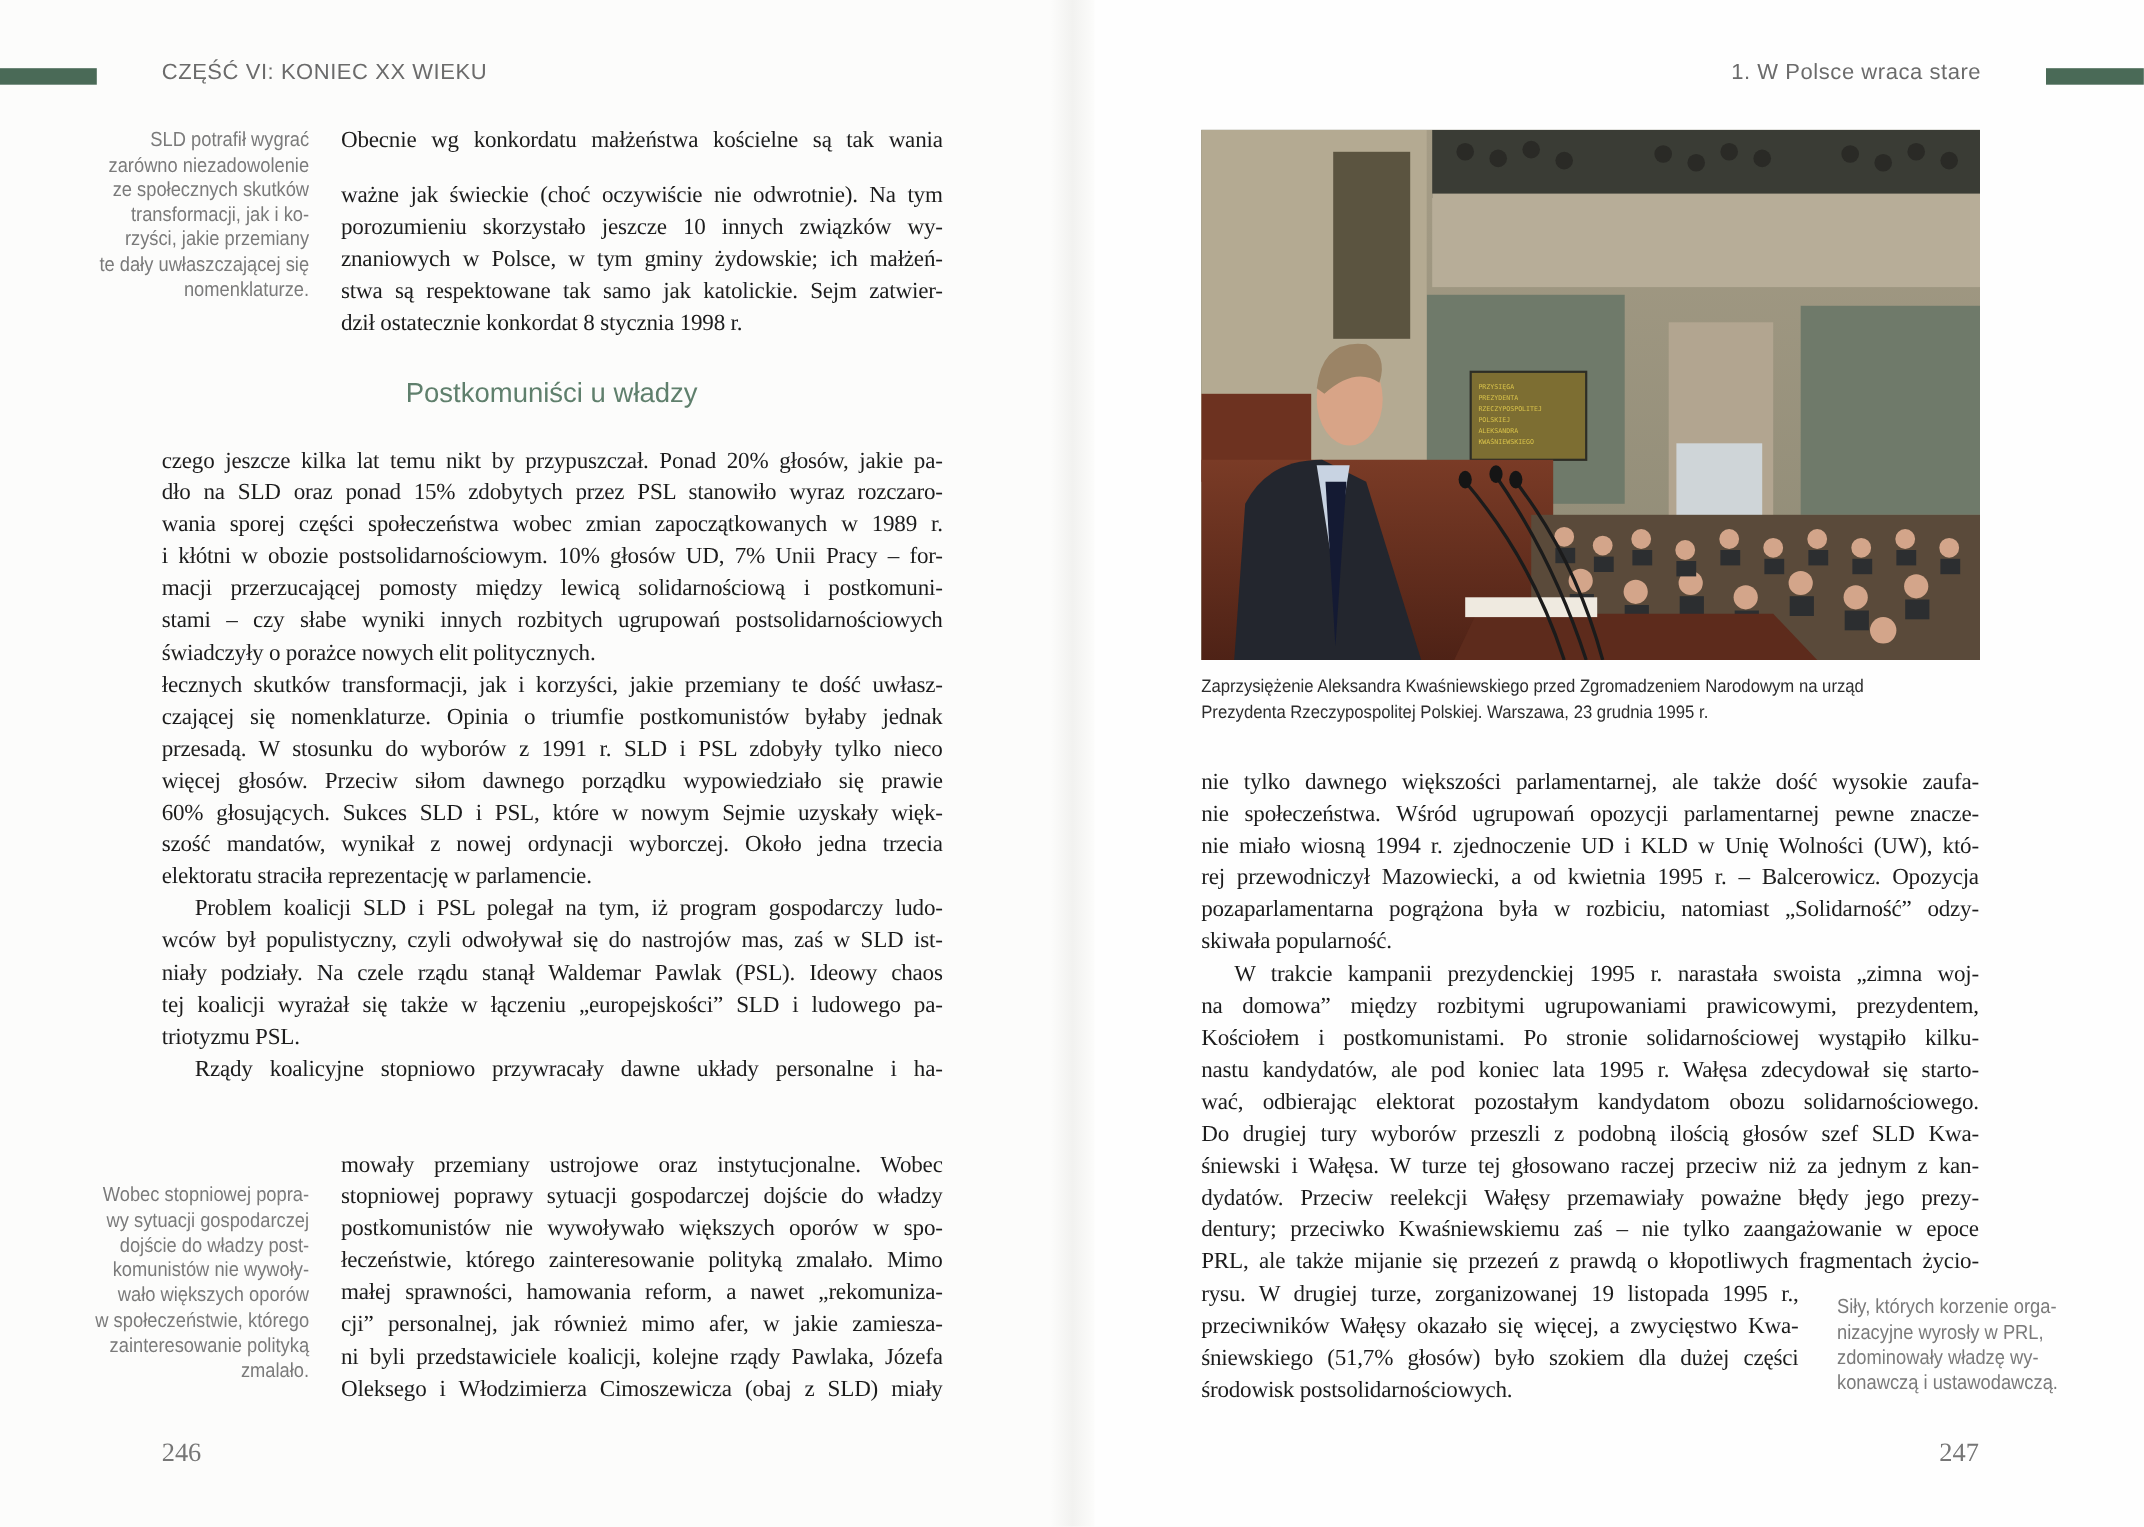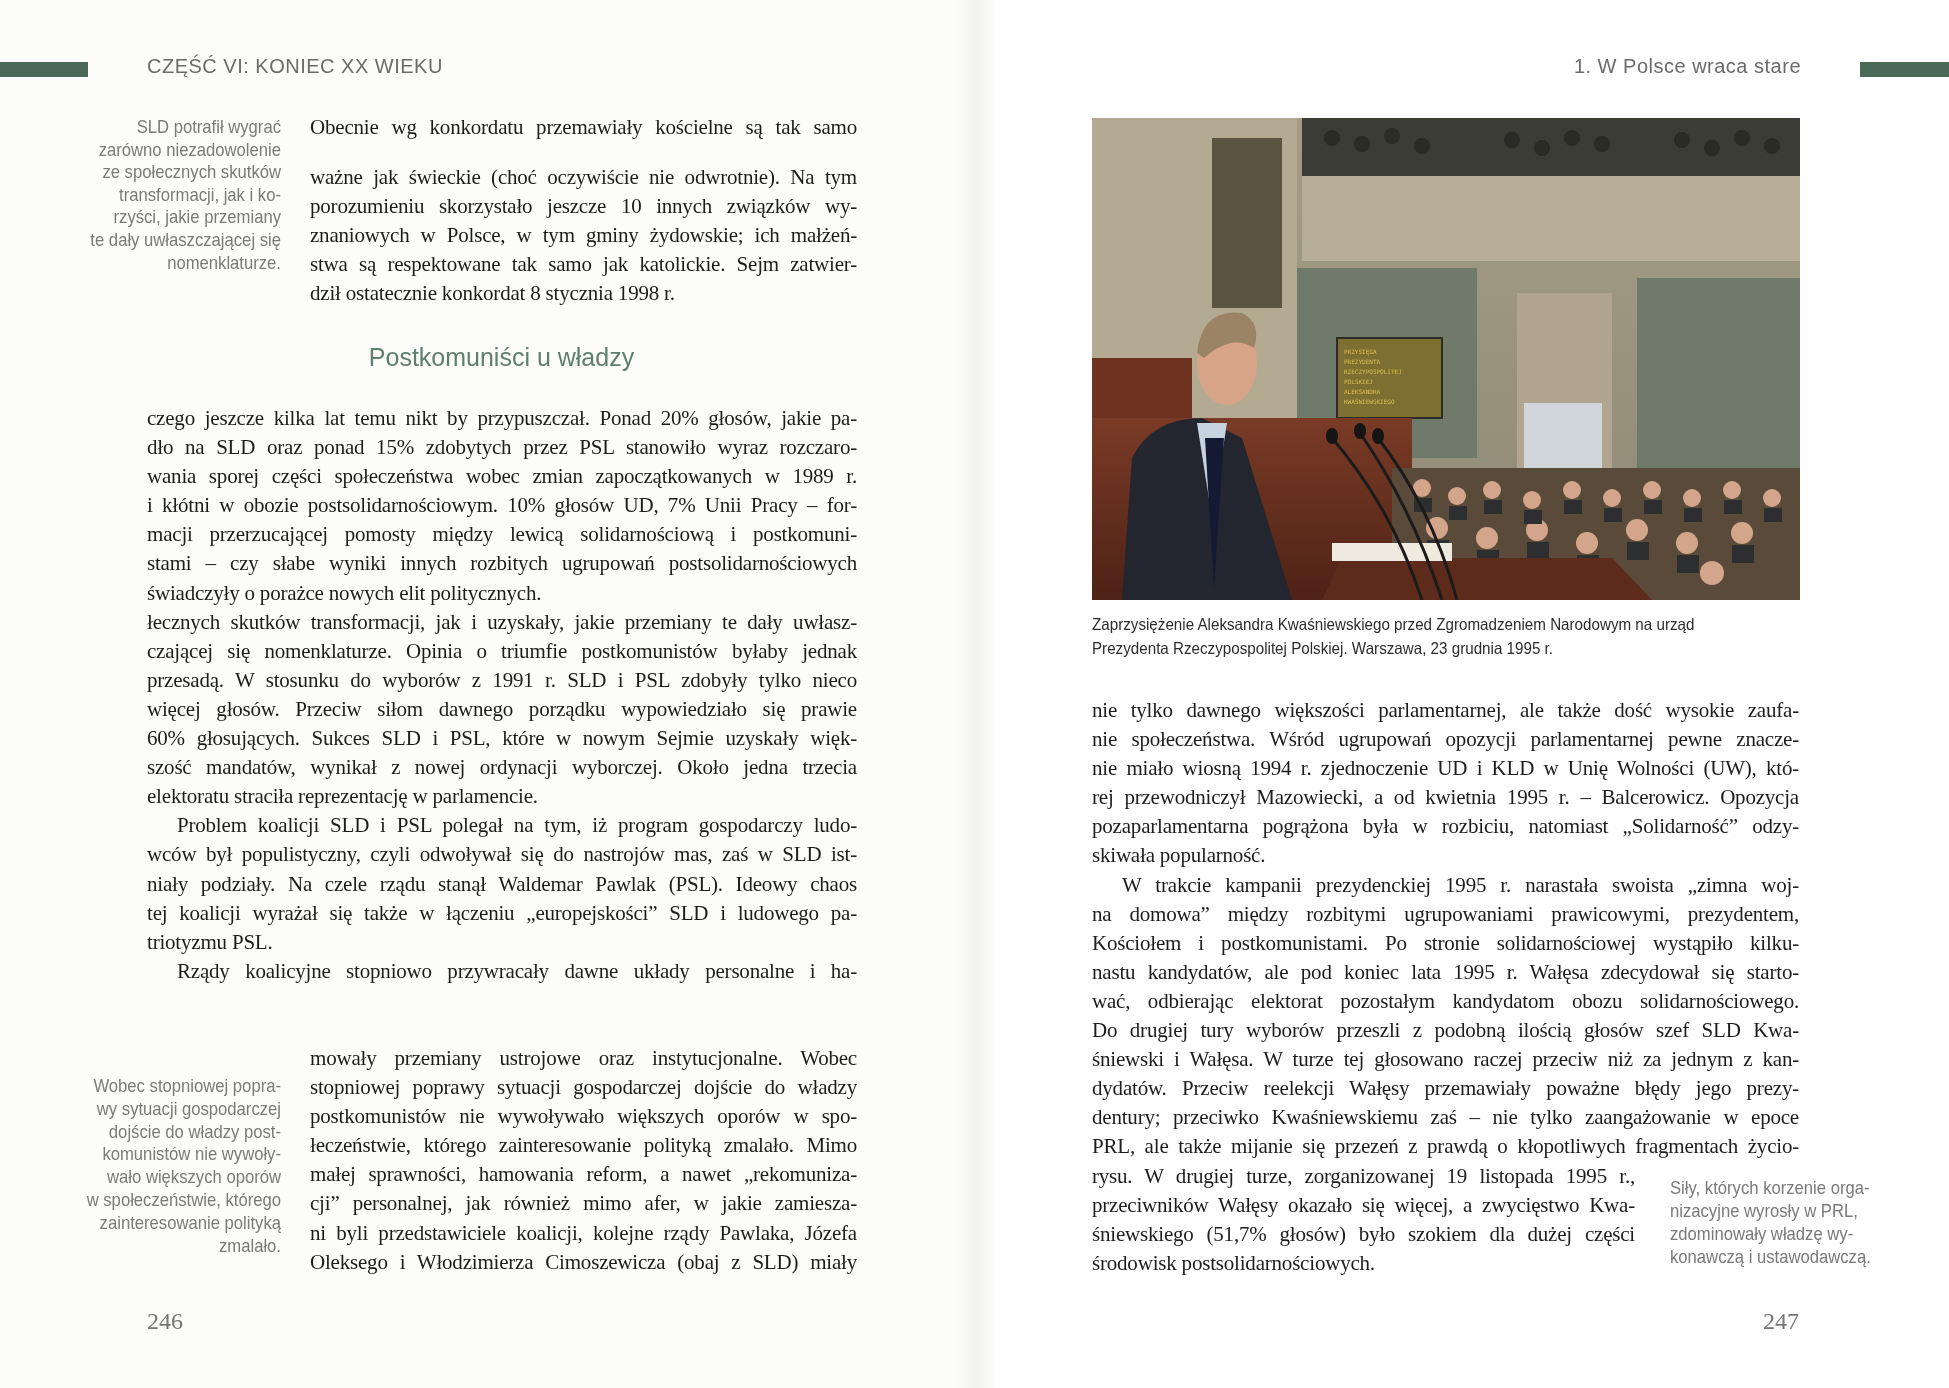--- a/index.html
+++ b/index.html
@@ -78,42 +78,42 @@
   <span class="mline" style="display:block">SLD potrafił wygrać</span>
   <span class="mline" style="display:block">zarówno niezadowolenie</span>
   <span class="mline" style="display:block">ze społecznych skutków</span>
   <span class="mline" style="display:block">transformacji, jak i ko-</span>
   <span class="mline" style="display:block">rzyści, jakie przemiany</span>
   <span class="mline" style="display:block">te dały uwłaszczającej się</span>
   <span class="mline" style="display:block">nomenklaturze.</span>
 </div>
 
 <div class="body-text" style="left:310px; top:113px; width:547px;">
-  <span class="line" style="white-space: normal; overflow: hidden; height: 29.1px;">Obecnie wg konkordatu przemawiały kościelne są tak samo</span>
+  <span class="line" style="white-space: normal; overflow: hidden; height: 29.1px;">Obecnie wg konkordatu małżeństwa kościelne są tak wania</span>
   <span class="line" style="white-space: normal; overflow: hidden; height: 29.1px; margin-top: 21px;">ważne jak świeckie (choć oczywiście nie odwrotnie). Na tym</span>
   <span class="line" style="white-space: normal; overflow: hidden; height: 29.1px;">porozumieniu skorzystało jeszcze 10 innych związków wy-</span>
   <span class="line" style="white-space: normal; overflow: hidden; height: 29.1px;">znaniowych w Polsce, w tym gminy żydowskie; ich małżeń-</span>
   <span class="line" style="white-space: normal; overflow: hidden; height: 29.1px;">stwa są respektowane tak samo jak katolickie. Sejm zatwier-</span>
   <span class="line last">dził ostatecznie konkordat 8 stycznia 1998 r.</span>
 </div>
 
 <div class="section-title">Postkomuniści u władzy</div>
 
 <div class="body-text" style="left:147px; top:404px; width:710px;">
   <div>
     <span class="line" style="white-space: normal; overflow: hidden; height: 29.1px;">czego jeszcze kilka lat temu nikt by przypuszczał. Ponad 20% głosów, jakie pa-</span>
     <span class="line" style="white-space: normal; overflow: hidden; height: 29.1px;">dło na SLD oraz ponad 15% zdobytych przez PSL stanowiło wyraz rozczaro-</span>
     <span class="line" style="white-space: normal; overflow: hidden; height: 29.1px;">wania sporej części społeczeństwa wobec zmian zapoczątkowanych w 1989 r.</span>
     <span class="line" style="white-space: normal; overflow: hidden; height: 29.1px;">i kłótni w obozie postsolidarnościowym. 10% głosów UD, 7% Unii Pracy – for-</span>
     <span class="line" style="white-space: normal; overflow: hidden; height: 29.1px;">macji przerzucającej pomosty między lewicą solidarnościową i postkomuni-</span>
     <span class="line" style="white-space: normal; overflow: hidden; height: 29.1px;">stami – czy słabe wyniki innych rozbitych ugrupowań postsolidarnościowych</span>
     <span class="line last">świadczyły o porażce nowych elit politycznych.</span>
   </div>
   <div>
-    <span class="line" style="white-space: normal; overflow: hidden; height: 29.1px;">łecznych skutków transformacji, jak i uzyskały, jakie przemiany te dały uwłasz-</span>
+    <span class="line" style="white-space: normal; overflow: hidden; height: 29.1px;">łecznych skutków transformacji, jak i korzyści, jakie przemiany te dość uwłasz-</span>
     <span class="line" style="white-space: normal; overflow: hidden; height: 29.1px;">czającej się nomenklaturze. Opinia o triumfie postkomunistów byłaby jednak</span>
     <span class="line" style="white-space: normal; overflow: hidden; height: 29.1px;">przesadą. W stosunku do wyborów z 1991 r. SLD i PSL zdobyły tylko nieco</span>
     <span class="line" style="white-space: normal; overflow: hidden; height: 29.1px;">więcej głosów. Przeciw siłom dawnego porządku wypowiedziało się prawie</span>
     <span class="line" style="white-space: normal; overflow: hidden; height: 29.1px;">60% głosujących. Sukces SLD i PSL, które w nowym Sejmie uzyskały więk-</span>
     <span class="line" style="white-space: normal; overflow: hidden; height: 29.1px;">szość mandatów, wynikał z nowej ordynacji wyborczej. Około jedna trzecia</span>
     <span class="line last">elektoratu straciła reprezentację w parlamencie.</span>
   </div>
   <div>
     <span class="line indent" style="white-space: normal; overflow: hidden; height: 29.1px;">Problem koalicji SLD i PSL polegał na tym, iż program gospodarczy ludo-</span>
     <span class="line" style="white-space: normal; overflow: hidden; height: 29.1px;">wców był populistyczny, czyli odwoływał się do nastrojów mas, zaś w SLD ist-</span>

